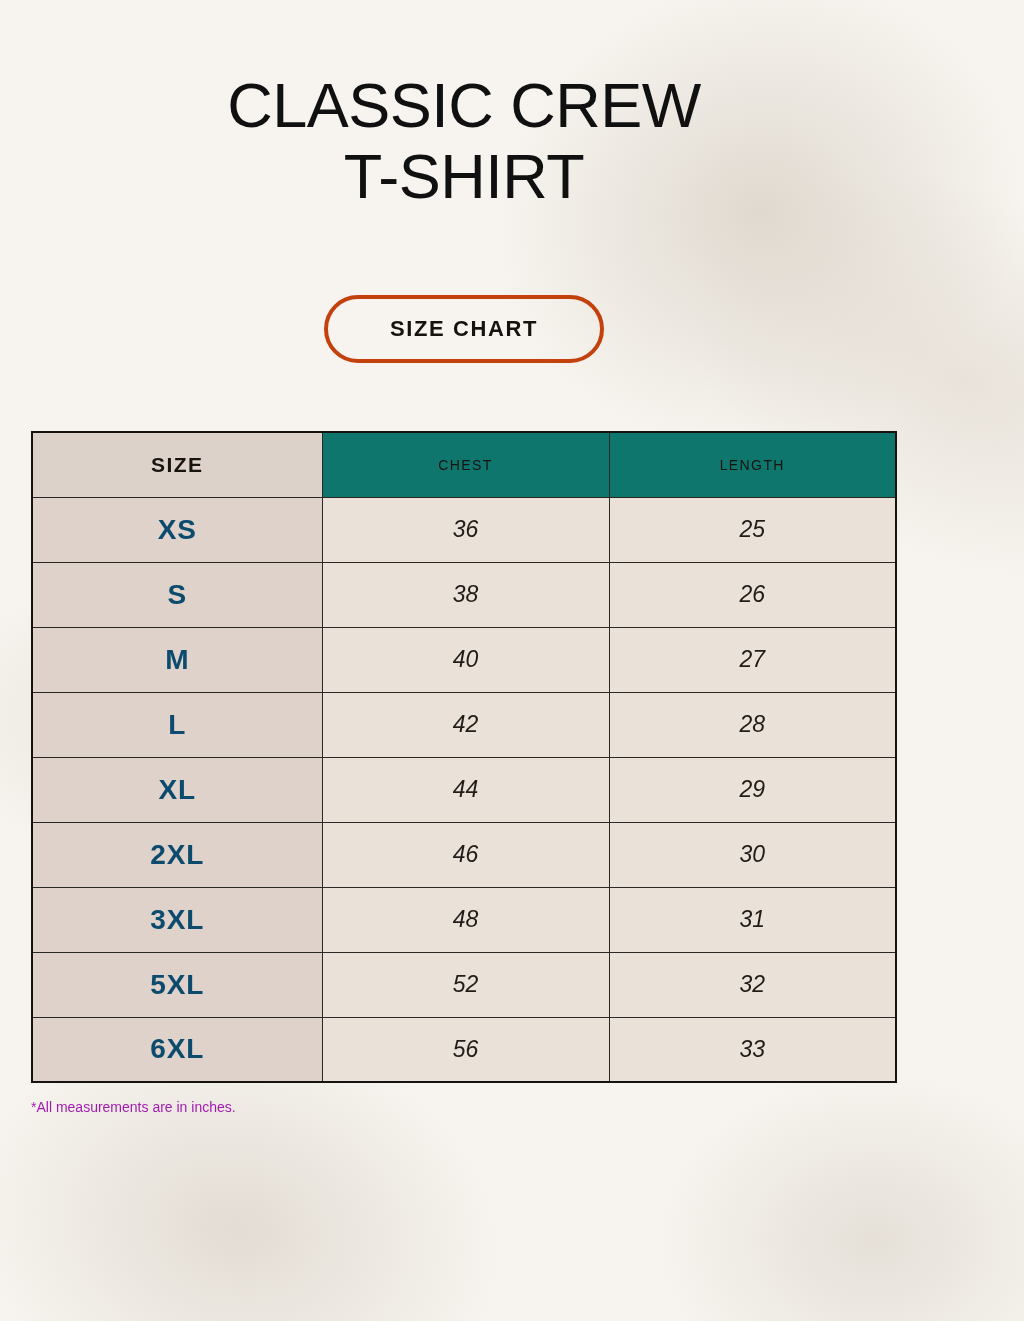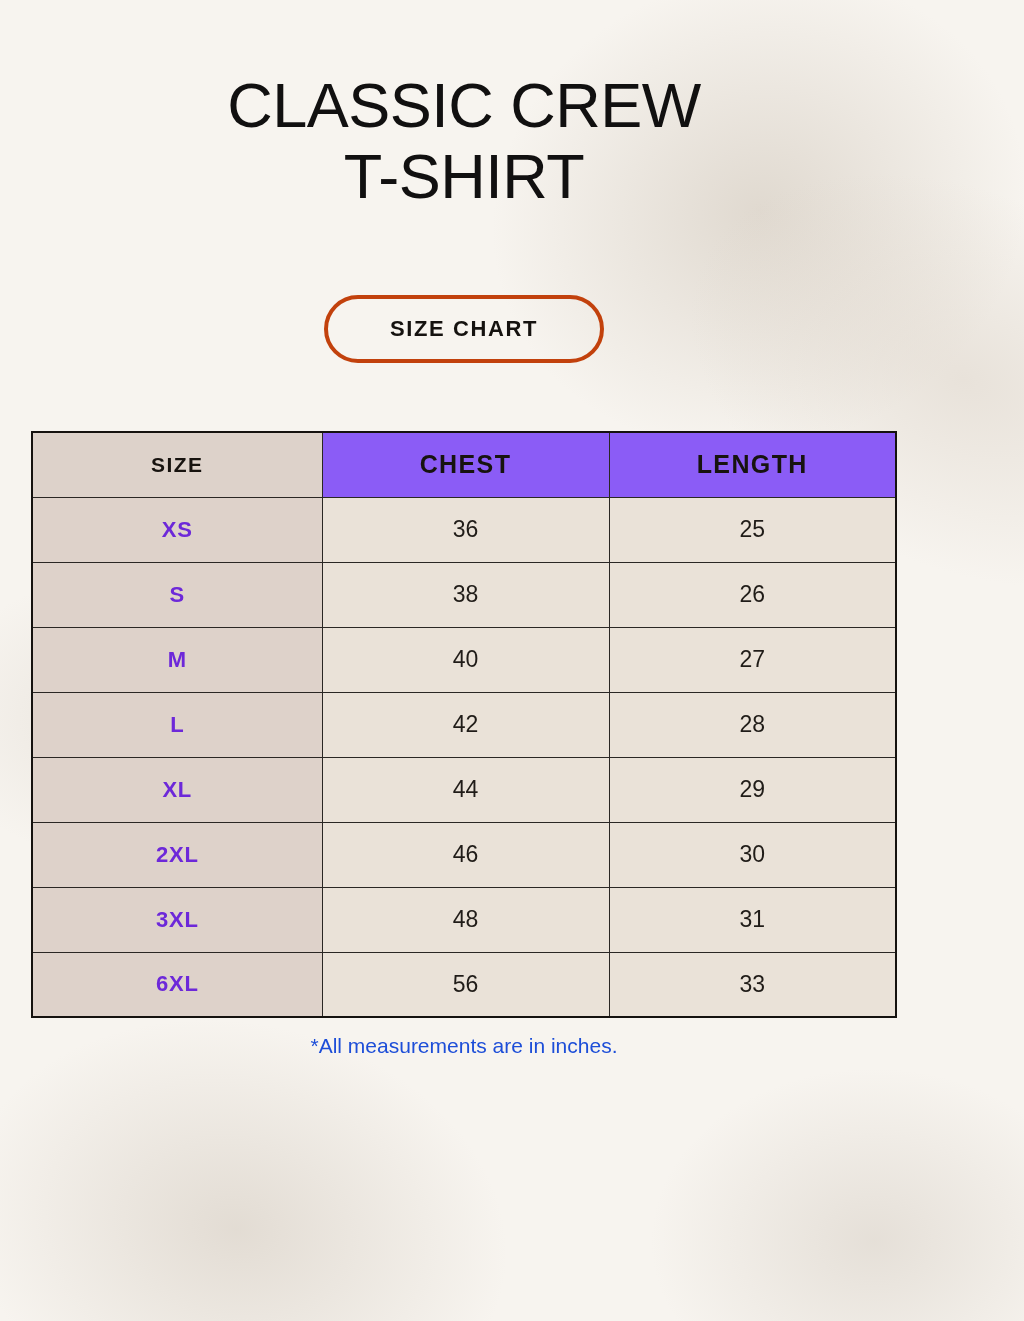--- a/index.html
+++ b/index.html
@@ -114,47 +114,48 @@
 
   th.head-size {
     width: 290px;
     background: #ddd2ca;
     font-size: 21px;
     letter-spacing: 1.4px;
     font-weight: 700;
     color: #17130f;
   }
   th.head-chest, th.head-length {
-    background: #8b5cf6;
-    font-size: 25px;
+    background: #0f766e;
+    font-size: 14px;
     letter-spacing: 1.4px;
-    font-weight: 700;
+    font-weight: 400;
     color: #17130f;
   }
 
   td.cell-size {
     background: #ded2ca;
-    font-size: 22px;
+    font-size: 28px;
     font-weight: 700;
     letter-spacing: 0.8px;
-    color: #6d28d9;
+    color: #0c4a6e;
   }
   td.cell-val {
     background: #eae2d8;
     font-size: 23px;
     font-weight: 400;
     color: #201c18;
+    font-style: italic;
   }
 
   .footnote {
     width: 866px;
     margin: 16px auto 0;
-    text-align: center;
-    font-size: 21px;
-    color: #1d4ed8;
+    text-align: left;
+    font-size: 14px;
+    color: #a21caf;
   }
 </style>
 </head>
 <body>
 
 <div class="bg-wash">
   <div class="wash-1"></div>
   <div class="wash-2"></div>
   <div class="wash-3"></div>
   <div class="wash-4"></div>
@@ -211,20 +212,25 @@
             <td class="cell-size">2XL</td>
             <td class="cell-val">46</td>
             <td class="cell-val">30</td>
           </tr>
           <tr>
             <td class="cell-size">3XL</td>
             <td class="cell-val">48</td>
             <td class="cell-val">31</td>
           </tr>
           <tr>
+            <td class="cell-size">5XL</td>
+            <td class="cell-val">52</td>
+            <td class="cell-val">32</td>
+          </tr>
+          <tr>
             <td class="cell-size">6XL</td>
             <td class="cell-val">56</td>
             <td class="cell-val">33</td>
           </tr>
         </tbody>
     </table>
   </div>
 
   <div class="footnote">*All measurements are in inches.</div>
 

